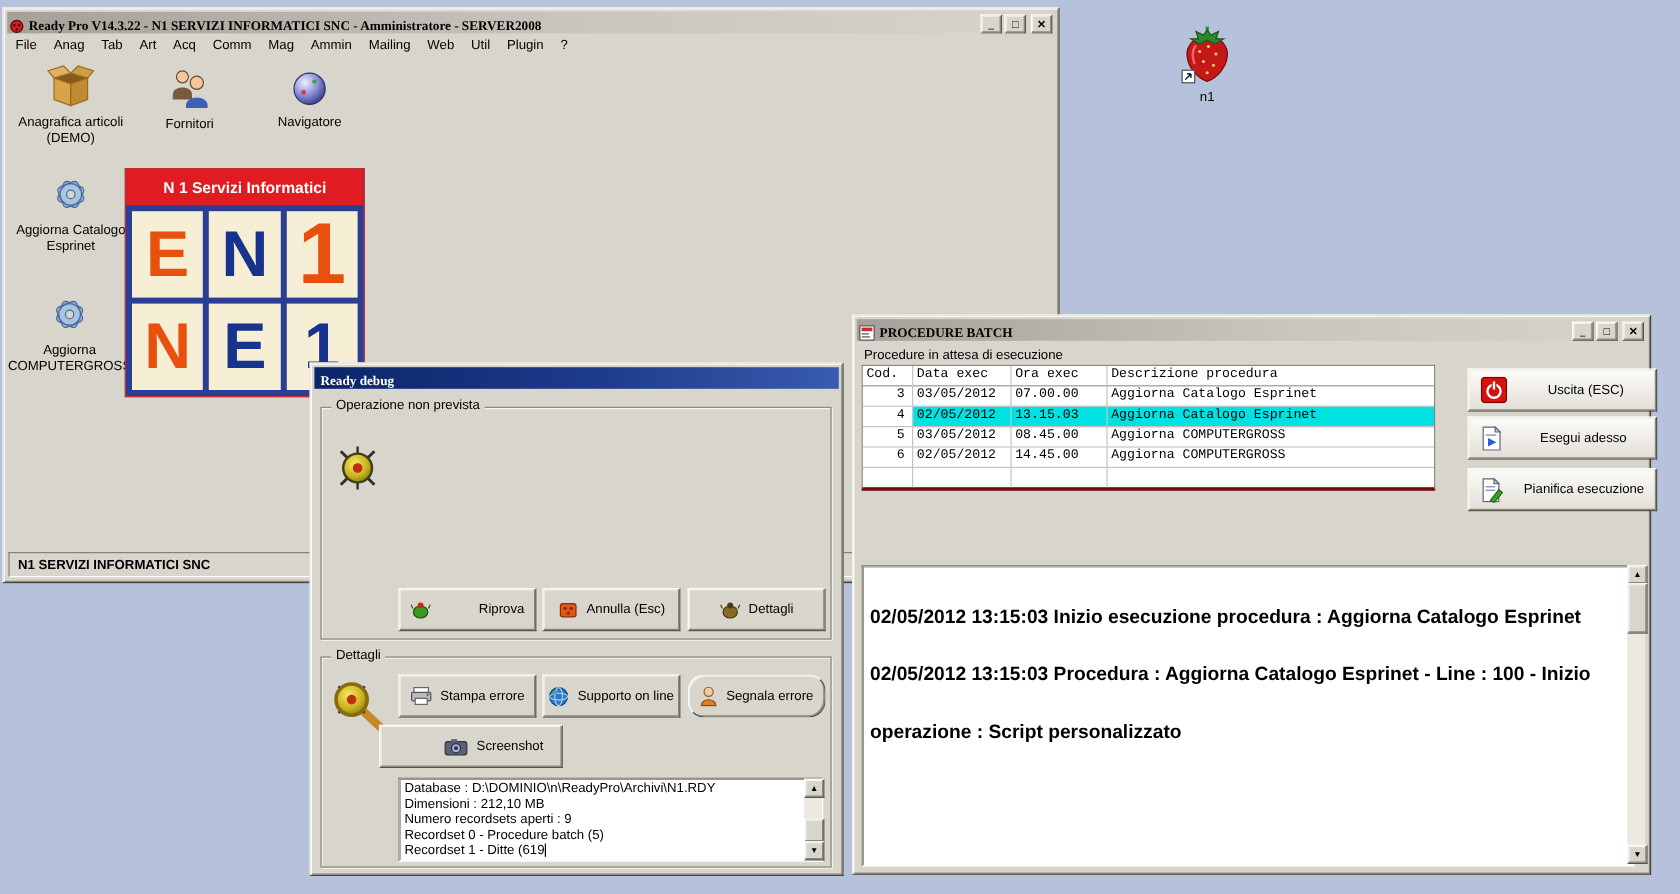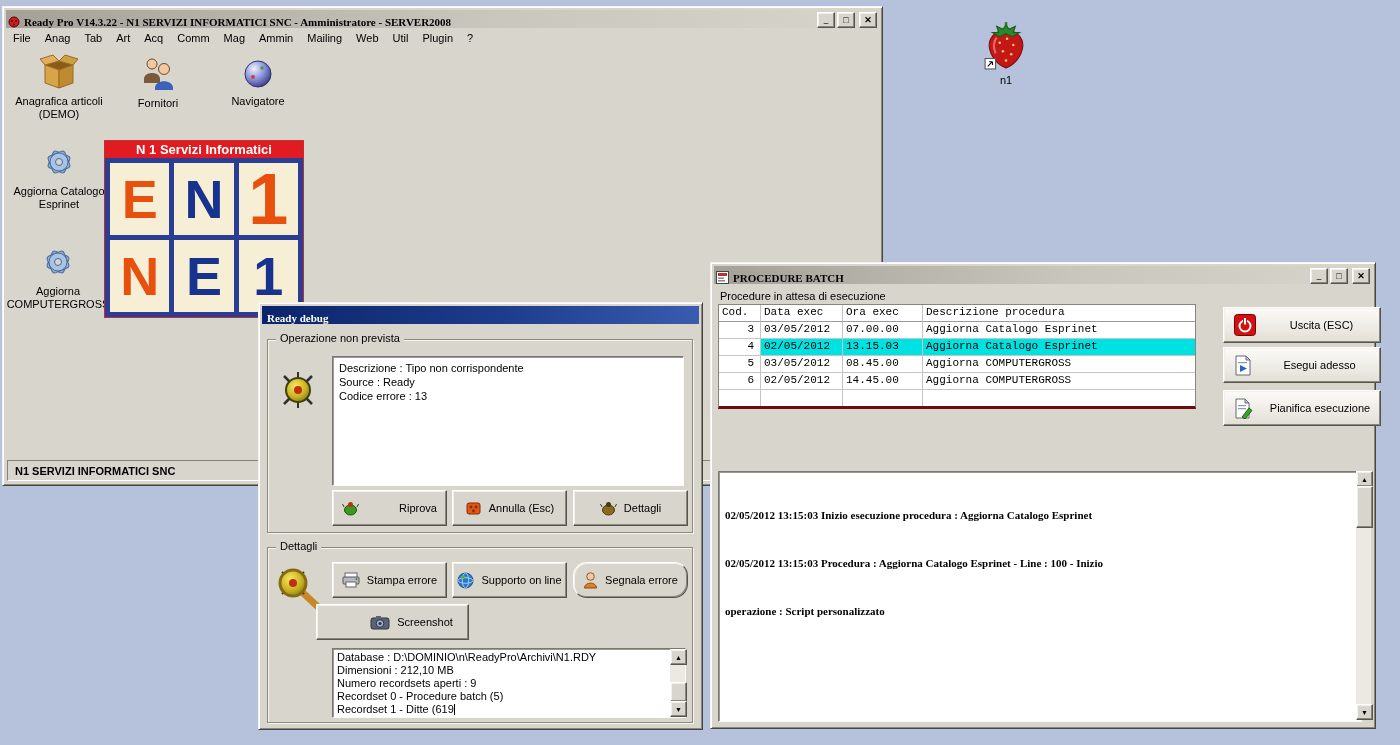--- a/index.html
+++ b/index.html
@@ -19,21 +19,21 @@
   .tbtns{display:flex;gap:2px;margin-left:auto;}
   .tbtn{width:16px;height:14px;display:flex;align-items:center;justify-content:center;
     font-size:9px;font-weight:bold;color:#000;line-height:1;}
   .menubar{position:absolute;left:3px;top:21px;right:3px;height:19px;display:flex;align-items:center;background:#d8d5cc;}
   .menu-item{padding:2px 7px;}
   .shortcut{position:absolute;display:flex;flex-direction:column;align-items:center;text-align:center;line-height:13px;gap:3px;}
   .statusbar{position:absolute;left:4px;right:4px;bottom:4px;height:19px;display:flex;align-items:center;padding-left:7px;
     font-weight:bold;border:1px solid #fff;border-top-color:#84817a;border-left-color:#84817a;background:#d8d5cc;}
   
   .logo{position:absolute;left:101px;top:133px;width:198px;border:1px solid #c03030;background:#2a3f93;}
-  .logo-head{height:17px;background:#e11b22;color:#fff;font-weight:bold;font-size:13px;display:flex;align-items:center;justify-content:center;}
+  .logo-head{height:30px;background:#e11b22;color:#fff;font-weight:bold;font-size:13px;display:flex;align-items:center;justify-content:center;}
   .logo-grid{display:grid;grid-template-columns:1fr 1fr 1fr;grid-template-rows:72px 72px;gap:5px;padding:5px;}
   .tile{background:#f6efd6;display:flex;align-items:center;justify-content:center;font-weight:bold;font-size:54px;overflow:hidden;}
   .tile.orange{color:#e8500e;} .tile.blue{color:#17338e;} .tile.big{font-size:72px;}
   
   .group{position:absolute;border:1px solid #8c897e;box-shadow:inset 1px 1px 0 #f6f4ee,1px 1px 0 #f6f4ee;}
   .group-label{position:absolute;top:-8px;left:8px;background:#d8d5cc;padding:0 4px;}
   .btn{position:absolute;display:flex;align-items:center;justify-content:center;gap:7px;font-size:11px;cursor:default;}
   .btn-light{background:linear-gradient(180deg,#fcfbf8,#e2dfd6);}
   .msg-lines{line-height:14px;padding:4px 6px;}
   
@@ -42,21 +42,21 @@
   .tc{height:15px;border-right:1px solid #c4c4c4;border-bottom:1px solid #c4c4c4;padding:1px 3px 0 3px;
     white-space:nowrap;overflow:hidden;}
   .thead .tc{border-bottom:1px solid #9a9a9a;}
   .tc.num{text-align:right;padding-right:6px;}
   .tc.sel{background:#00e2e2;}
   
   .vscroll{position:absolute;width:15px;background:#ece9e2;}
   .sb-btn{position:absolute;left:0;width:15px;height:14px;display:flex;align-items:center;justify-content:center;font-size:7px;}
   .sb-thumb{position:absolute;left:0;width:15px;}
   
-  .logbox{font-family:Liberation Serif, serif;font-size:11px;font-weight:bold;line-height:16px;
+  .logbox{font-family:Liberation Sans, sans-serif;font-size:16px;font-weight:bold;line-height:16px;
     padding:3px 6px;white-space:pre-wrap;}
   .caret{display:inline-block;width:1px;height:11px;background:#000;vertical-align:-2px;}
   .deskicon{position:absolute;display:flex;flex-direction:column;align-items:center;gap:2px;}
 </style>
 </head>
 <body>
 
 <div class="screen">
 
   <div class="winframe" id="main-window" style="left:2px;top:6px;width:879px;height:478px;z-index:1;">
@@ -298,25 +298,20 @@
                 <stop offset="100%" stop-color="#6a7a10"></stop>
           </radialGradient>
             </defs>
           <line x1="6" y1="6" x2="34" y2="34" stroke="#303030" stroke-width="2.5"></line>
           <line x1="34" y1="6" x2="6" y2="34" stroke="#303030" stroke-width="2.5"></line>
           <line x1="20" y1="2" x2="20" y2="38" stroke="#303030" stroke-width="2"></line>
           <circle cx="20" cy="20" r="12" fill="url(#bug1)" stroke="#404010" stroke-width="2"></circle>
           <circle cx="20" cy="20" r="4" fill="#c03010"></circle>
         </svg>
       </span>
-      <div class="sunken msg-lines" style="position:absolute;left:64px;top:16px;width:338px;height:120px;">
-        <div>Descrizione : Tipo non corrispondente</div>
-        <div>Source : Ready</div>
-        <div>Codice errore : 13</div>
-      </div>
       <div class="btn raised" style="left:64px;top:150px;width:113px;height:34px;gap:40px;">
         <span style="display:flex;">
           <svg width="17" height="15">
               <ellipse cx="8.5" cy="9" rx="6" ry="5" fill="#3a9a20" stroke="#205010"></ellipse>
               <circle cx="8.5" cy="3.5" r="2.5" fill="#c03010"></circle>
               <line x1="2" y1="6" x2="0.5" y2="3" stroke="#205010"></line>
               <line x1="15" y1="6" x2="16.5" y2="3" stroke="#205010"></line>
             </svg>
         </span>
         <span>Riprova</span>

